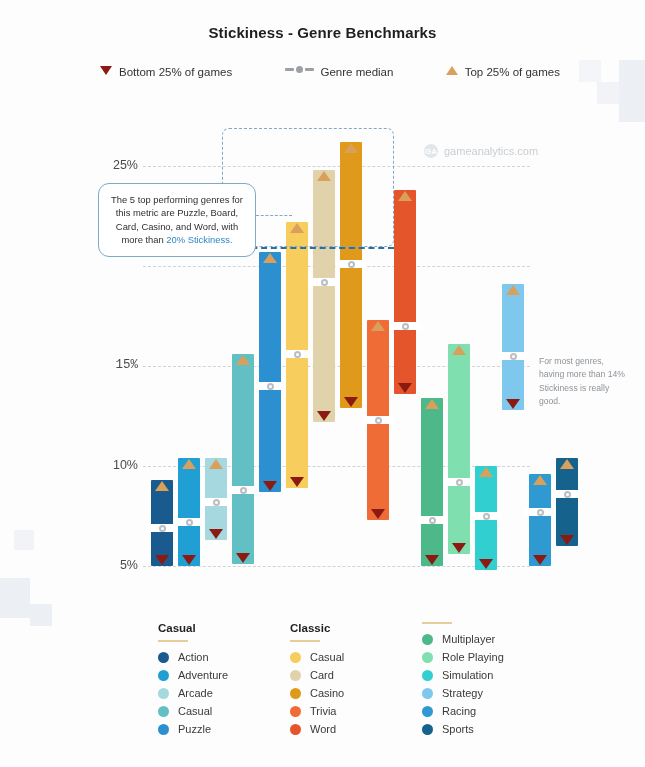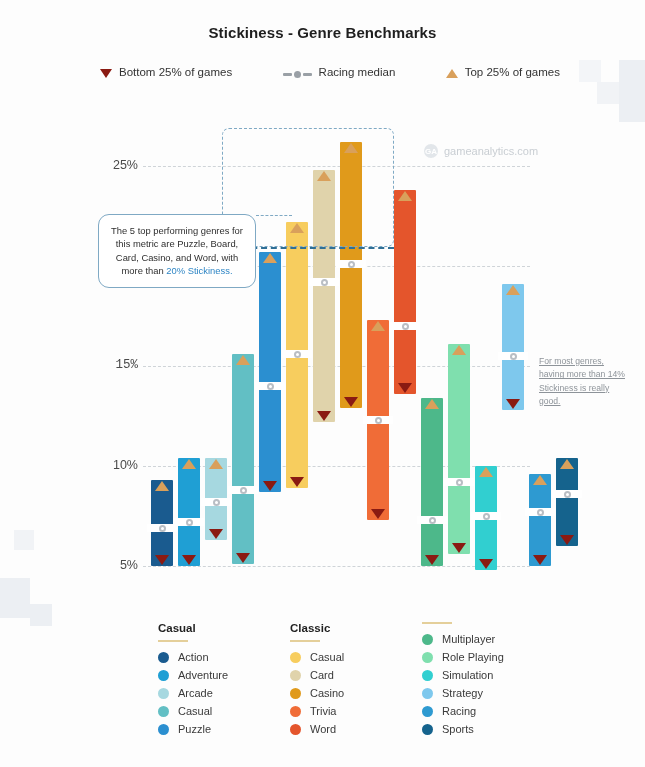--- a/index.html
+++ b/index.html
@@ -27,21 +27,21 @@
     text-align:center; font-size:15px; font-weight:bold; color:#1f1f1f;
     letter-spacing:.1px;
   }
 
   
   #top-legend {
     position:absolute; top:66px; left:100px; width:460px;
     display:flex; justify-content:space-between; align-items:center;
     font-size:11.5px; color:#333;
   }
-  .tl-item { display:flex; align-items:flex-end; gap:7px; }
+  .tl-item { display:flex; align-items:flex-start; gap:7px; }
   .tri-down {
     width:0;height:0;border-left:6px solid transparent;border-right:6px solid transparent;
     border-top:9px solid #8a1a12;
   }
   .tri-up {
     width:0;height:0;border-left:6px solid transparent;border-right:6px solid transparent;
     border-bottom:9px solid #d9a05b;
   }
   .med-mark { display:flex; align-items:center; }
   .med-mark .seg { width:9px;height:3px;background:#9aa0a6;border-radius:1px; }
@@ -79,40 +79,40 @@
   }
   .bar .mmed i {
     width:7px;height:7px;border-radius:50%;background:#fff;
     border:2px solid #b9bec4; display:block;
   }
 
   
   #callout {
     position:absolute; left:98px; top:183px; width:158px; padding:9px 8px 10px;
     border:1px solid #7fa9c4; border-radius:11px; background:#fff;
-    font-size:9.4px; line-height:1.42; text-align:center; color:#2f2f2f;margin-top:31px;
+    font-size:9.4px; line-height:1.42; text-align:center; color:#2f2f2f;
   }
   #callout b { color:#2f86c5; font-weight:normal; }
   #selbox {
     position:absolute; left:222px; top:128px; width:172px; height:119px;
     border:1px dashed #7fa9c4; border-radius:7px;
   }
   #callout-link {
     position:absolute; left:256px; top:215px; width:36px; height:0;
     border-top:1px dashed #7fa9c4;
   }
   #medline-hl {
     position:absolute; left:222px; top:247px; width:172px; height:0;
     border-top:2px dashed #2f6f96;
   }
 
   
   #right-note {
     position:absolute; left:539px; top:355px; width:92px;
-    font-size:8.6px; line-height:1.55; color:#8d9399;text-decoration:underline;
+    font-size:8.6px; line-height:1.55; color:#8d9399;
   }
 
   
   #watermark {
     position:absolute; left:424px; top:144px;
     display:flex; align-items:center; gap:6px;
     font-size:11px; color:#c9ced3;
   }
   #watermark .ga {
     width:14px;height:14px;border-radius:50%;background:#e2e6ea;color:#fff;
@@ -146,21 +146,21 @@
   <div class="tl-item">
     <span class="tri-down"></span>
     <span>Bottom 25% of games</span>
   </div>
   <div class="tl-item">
     <span class="med-mark">
       <span class="seg"></span>
         <span class="dot"></span>
         <span class="seg"></span>
     </span>
-    <span>Racing median</span>
+    <span>Genre median</span>
   </div>
   <div class="tl-item">
     <span class="tri-up"></span>
     <span>Top 25% of games</span>
   </div>
 </div>
 
 <div id="plot">
     <div class="gridline" style="top: 566px;"></div>
     <div class="axis-label" style="top: 566px;">5%</div>

